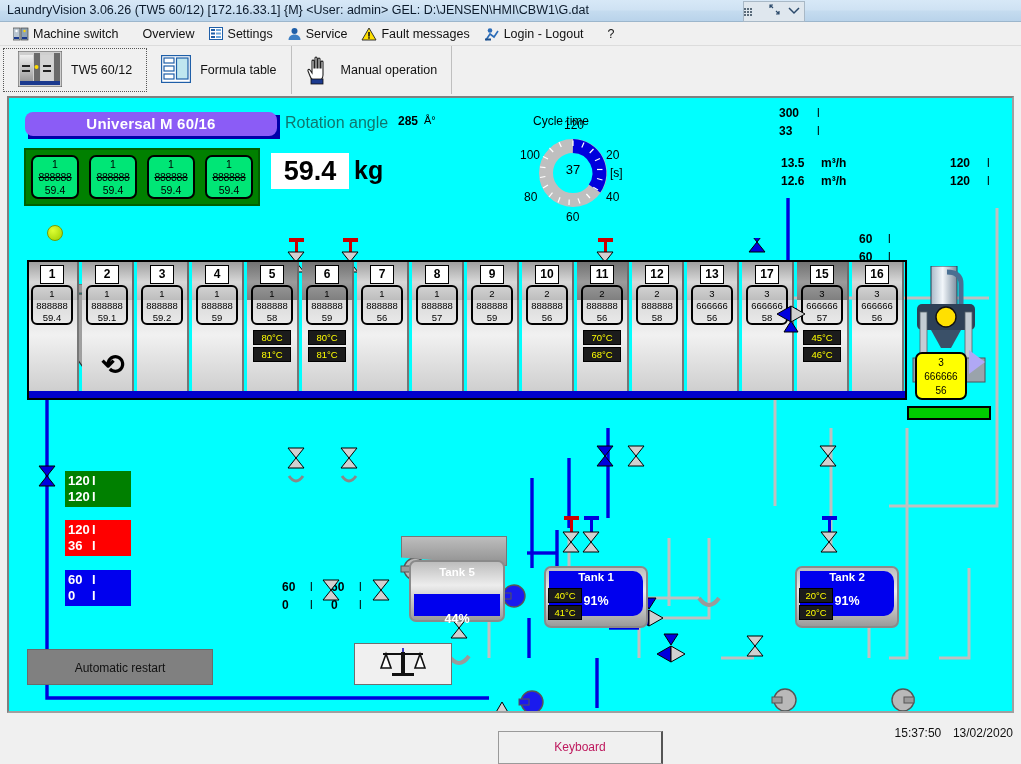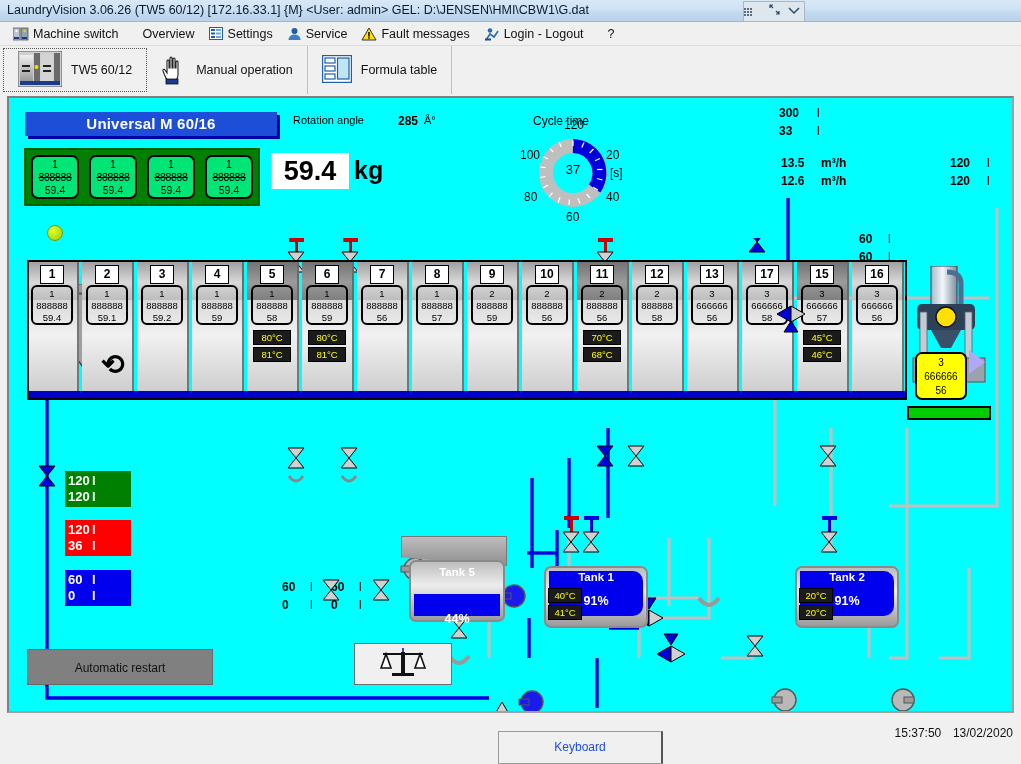--- a/index.html
+++ b/index.html
@@ -54,23 +54,24 @@
 
   
   .mimic{
     position:absolute;left:7px;top:96px;width:1007px;height:617px;
     background:#00ffff;border:2px solid #a0a0a0;border-top-color:#808080;border-left-color:#808080;
     box-sizing:border-box;overflow:hidden;
   }
   .mimic>*{position:absolute;}
 
   .machine-title{
-    left:16px;top:14px;width:252px;height:24px;background:#1d4ed8;
+    left:16px;top:14px;width:252px;height:24px;background:#8b5cf6;
     color:#fff;font-size:15px;font-weight:bold;text-align:center;line-height:24px;
     letter-spacing:0.2px;
+    border-radius:8px;
   }
   .title-shadow{
     left:19px;top:17px;width:252px;height:24px;background:#0000aa;
   }
 
   
   .queue{
     left:15px;top:50px;width:236px;height:58px;background:#008000;
     border:2px solid #006000;box-sizing:border-box;
     display:flex;align-items:center;justify-content:space-around;
@@ -82,21 +83,21 @@
   }
   .batch.green{background:#00e676;}
   .batch .b2{text-decoration:line-through;letter-spacing:-0.3px;}
 
   .weight-box{
     left:262px;top:55px;width:78px;height:36px;background:#fff;
     font-size:27px;font-weight:bold;color:#000;text-align:center;line-height:36px;
   }
   .weight-unit{left:345px;top:58px;font-size:25px;font-weight:bold;color:#000;}
 
-  .lbl-rot{left:284px;top:16px;font-size:11px;color:#000000;}
+  .lbl-rot{left:276px;top:16px;font-size:16px;color:#0f766e;}
   .val-rot{left:389px;top:16px;font-size:12px;color:#000;font-weight:bold;}
   .unit-rot{left:415px;top:16px;font-size:11px;color:#000;}
 
   .lbl-cycle{left:524px;top:16px;font-size:12px;color:#000;}
   .g-lbl{font-size:12px;color:#000;position:absolute;}
 
   .lamp{left:38px;top:127px;width:14px;height:14px;border-radius:50%;
         background:radial-gradient(circle at 35% 32%,#ddff33,#9ccc00);border:1px solid #7a9c00;}
 
   
@@ -152,21 +153,21 @@
   .scalebtn{
     left:345px;top:545px;width:98px;height:42px;background:#f0f0f0;
     border:1px solid #707070;box-sizing:border-box;display:flex;align-items:center;justify-content:center;
   }
 
   
   .botpanel{position:absolute;left:0;top:713px;width:1021px;height:51px;background:#f0f0f0;}
   .keyboardbtn{
     position:absolute;left:498px;top:731px;width:165px;height:33px;background:#f0f0f0;
     border:1px solid #9a9a9a;border-right:2px solid #555;box-sizing:border-box;
-    font-size:12px;color:#1d4ed8;text-align:center;line-height:31px;
+    font-size:12px;color:#be185d;text-align:center;line-height:31px;
   }
   .clock{position:absolute;right:8px;top:726px;font-size:12px;color:#111;}
   .statusbar{position:absolute;left:0;top:748px;width:1021px;height:16px;display:flex;align-items:center;gap:6px;padding-left:6px;box-sizing:border-box;}
   .stat{font-size:11.5px;color:#000;padding:0 4px;line-height:15px;height:15px;}
   .stat.on{background:#00ff00;}
   .stat.gray{background:#9a9a9a;}
 </style>
 </head>
 <body>
 
@@ -284,38 +285,38 @@
           <rect x="4" y="14" width="8" height="2" fill="#222"></rect>
             <rect x="25" y="14" width="8" height="2" fill="#222"></rect>
           <rect x="4" y="19" width="8" height="2" fill="#222"></rect>
             <rect x="25" y="19" width="8" height="2" fill="#222"></rect>
         </svg>
       </span>
       <span class="lbl">TW5 60/12</span>
     </div>
     <div class="tbtn">
       <span>
-        <svg width="26" height="32" viewBox="0 0 26 32">
-          <path d="M6 20V8c0-1.2 2-1.2 2 0v7h1V5c0-1.3 2-1.3 2 0v10h1V6c0-1.3 2-1.3 2 0v9h1v-6c0-1.2 2-1.2 2 0v13c0 4-3 6-6 6s-6-2-7-5L2 18c-.6-1.3 1-2.3 2-1z" fill="#fff" stroke="#222" stroke-width="1.1"></path>
-          <rect x="5" y="26" width="12" height="5" fill="#1b3a8f" stroke="#111" stroke-width="0.8"></rect>
-        </svg>
-      </span>
-      <span class="lbl">Manual operation</span>
-    </div>
-    <div class="tbtn">
-      <span>
         <svg width="30" height="28" viewBox="0 0 30 28">
           <rect x="0.5" y="0.5" width="29" height="27" fill="#fff" stroke="#1f5fa8" stroke-width="1.4"></rect>
           <rect x="3" y="3" width="10" height="5" fill="#fff" stroke="#1f5fa8" stroke-width="1.2"></rect>
           <rect x="3" y="11" width="10" height="5" fill="#fff" stroke="#1f5fa8" stroke-width="1.2"></rect>
           <rect x="3" y="19" width="10" height="5" fill="#fff" stroke="#1f5fa8" stroke-width="1.2"></rect>
           <rect x="15.5" y="3" width="11.5" height="21" fill="#bfe6ef" stroke="#1f5fa8" stroke-width="1.2"></rect>
         </svg>
       </span>
       <span class="lbl">Formula table</span>
+    </div>
+    <div class="tbtn">
+      <span>
+        <svg width="26" height="32" viewBox="0 0 26 32">
+          <path d="M6 20V8c0-1.2 2-1.2 2 0v7h1V5c0-1.3 2-1.3 2 0v10h1V6c0-1.3 2-1.3 2 0v9h1v-6c0-1.2 2-1.2 2 0v13c0 4-3 6-6 6s-6-2-7-5L2 18c-.6-1.3 1-2.3 2-1z" fill="#fff" stroke="#222" stroke-width="1.1"></path>
+          <rect x="5" y="26" width="12" height="5" fill="#1b3a8f" stroke="#111" stroke-width="0.8"></rect>
+        </svg>
+      </span>
+      <span class="lbl">Manual operation</span>
     </div>
     <div style="flex:1;border-right:none;"></div>
   </div>
 
   <div class="mimic">
 
     <svg width="1007" height="617" style="left:0;top:0;position:absolute;">
 
       <g stroke="#c0c0c0" stroke-width="3" fill="none">
         <path d="M988 110 L988 408 L880 408"></path>

